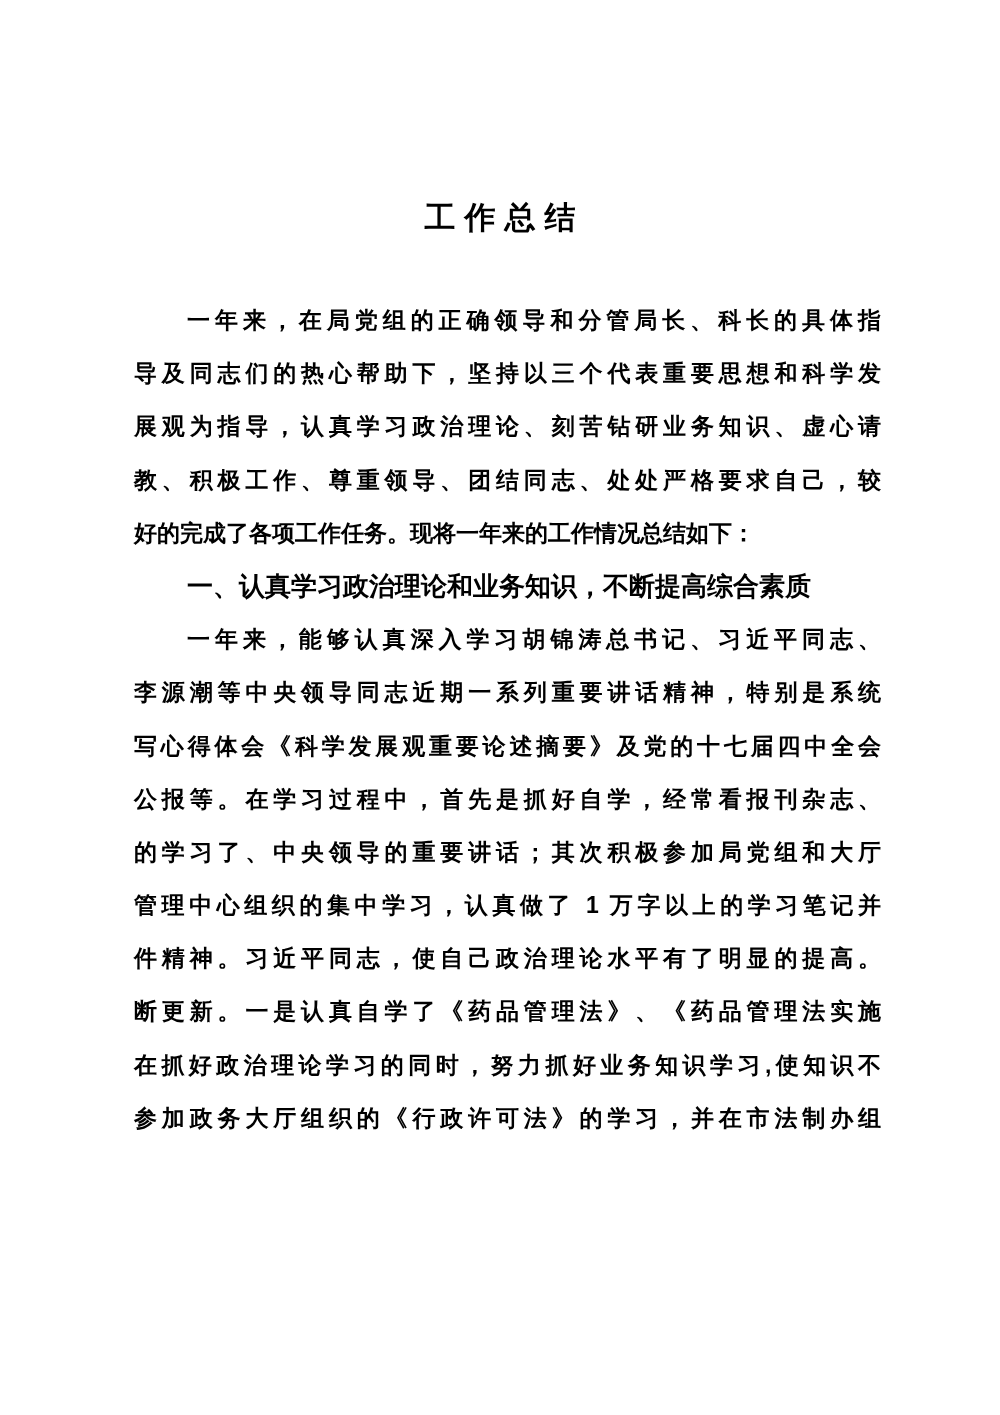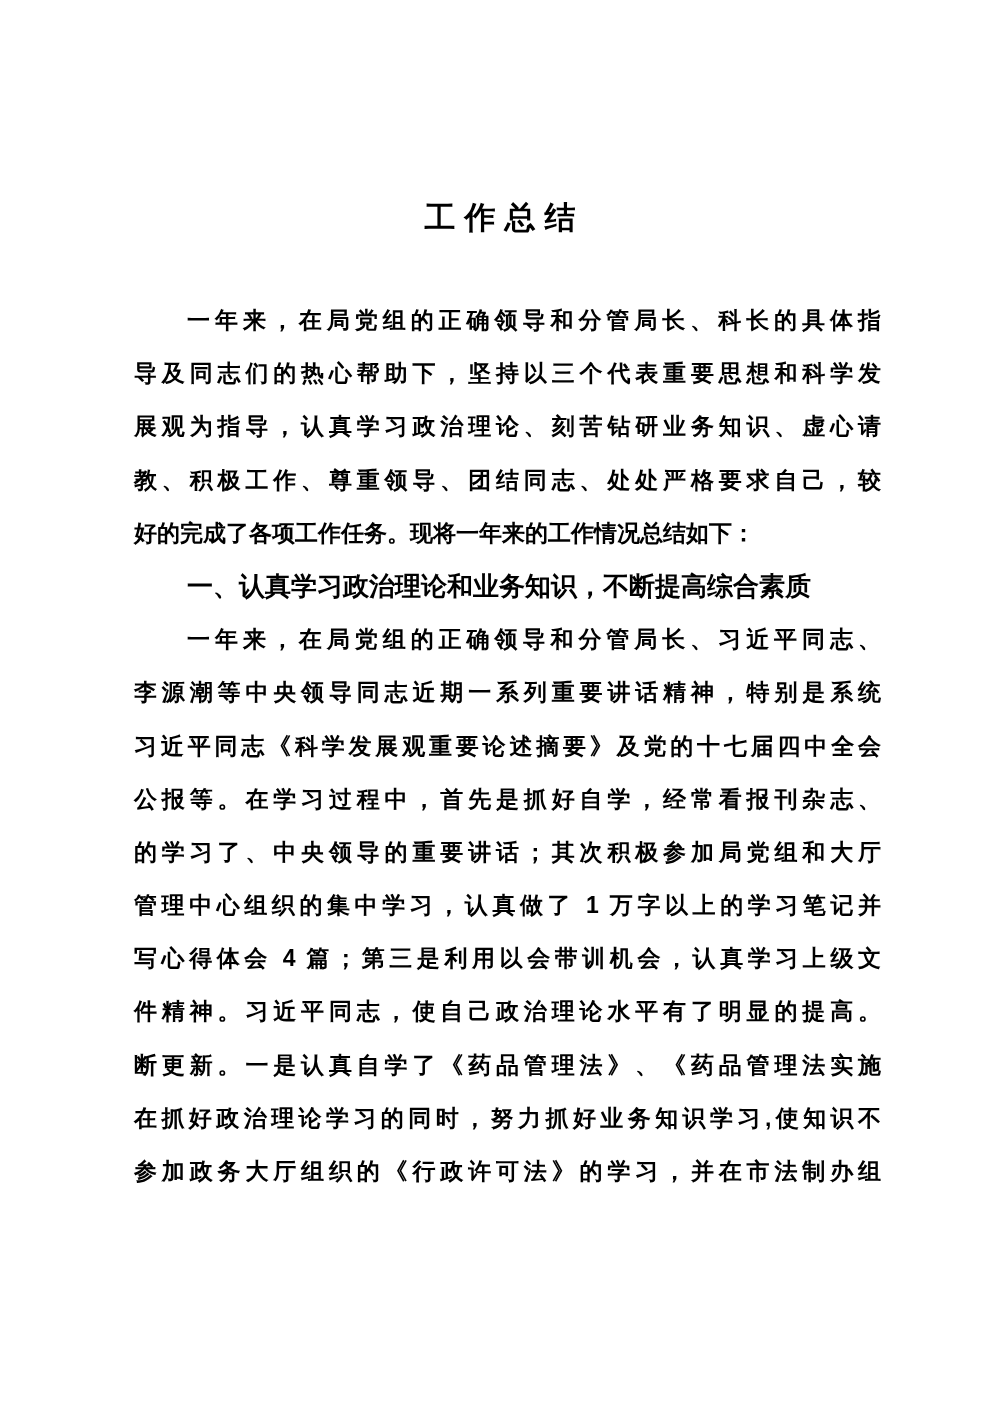--- a/index.html
+++ b/index.html
@@ -69,26 +69,25 @@
         <div class="line justify indent">一年来，在局党组的正确领导和分管局长、科长的具体指</div>
         <div class="line justify">导及同志们的热心帮助下，坚持以三个代表重要思想和科学发</div>
         <div class="line justify">展观为指导，认真学习政治理论、刻苦钻研业务知识、虚心请</div>
         <div class="line justify">教、积极工作、尊重领导、团结同志、处处严格要求自己，较</div>
         <div class="line">好的完成了各项工作任务。现将一年来的工作情况总结如下：</div>
       </div>
       <div class="paragraph heading">
         <div class="line indent">一、认真学习政治理论和业务知识，不断提高综合素质</div>
       </div>
       <div class="paragraph">
-        <div class="line justify indent">一年来，在局党组的正确领导和分管局长、习近平同志、</div>
+        <div class="line justify indent">一年来，能够认真深入学习胡锦涛总书记、习近平同志、</div>
         <div class="line justify">李源潮等中央领导同志近期一系列重要讲话精神，特别是系统</div>
-        <div class="line justify">习近平同志《科学发展观重要论述摘要》及党的十七届四中全会</div>
+        <div class="line justify">写心得体会《科学发展观重要论述摘要》及党的十七届四中全会</div>
         <div class="line justify">公报等。在学习过程中，首先是抓好自学，经常看报刊杂志、</div>
         <div class="line justify">的学习了、中央领导的重要讲话；其次积极参加局党组和大厅</div>
         <div class="line justify">管理中心组织的集中学习，认真做了 1 万字以上的学习笔记并</div>
-        <div class="line justify">写心得体会 4 篇；第三是利用以会带训机会，认真学习上级文</div>
         <div class="line justify">件精神。习近平同志，使自己政治理论水平有了明显的提高。</div>
         <div class="line justify">断更新。一是认真自学了《药品管理法》、《药品管理法实施</div>
         <div class="line justify">在抓好政治理论学习的同时，努力抓好业务知识学习,使知识不</div>
         <div class="line justify">参加政务大厅组织的《行政许可法》的学习，并在市法制办组</div>
       </div>
     </div>
 </div>
 
 </body></html>

